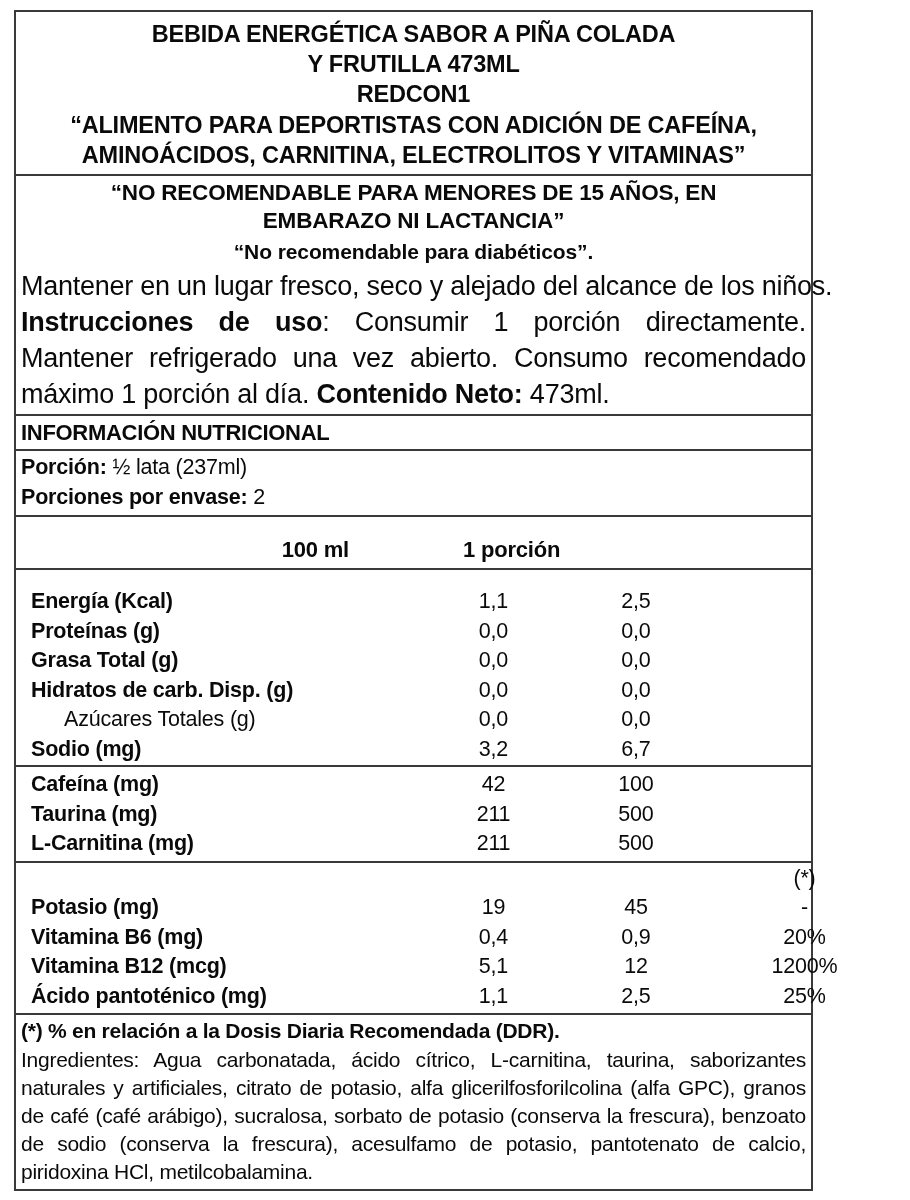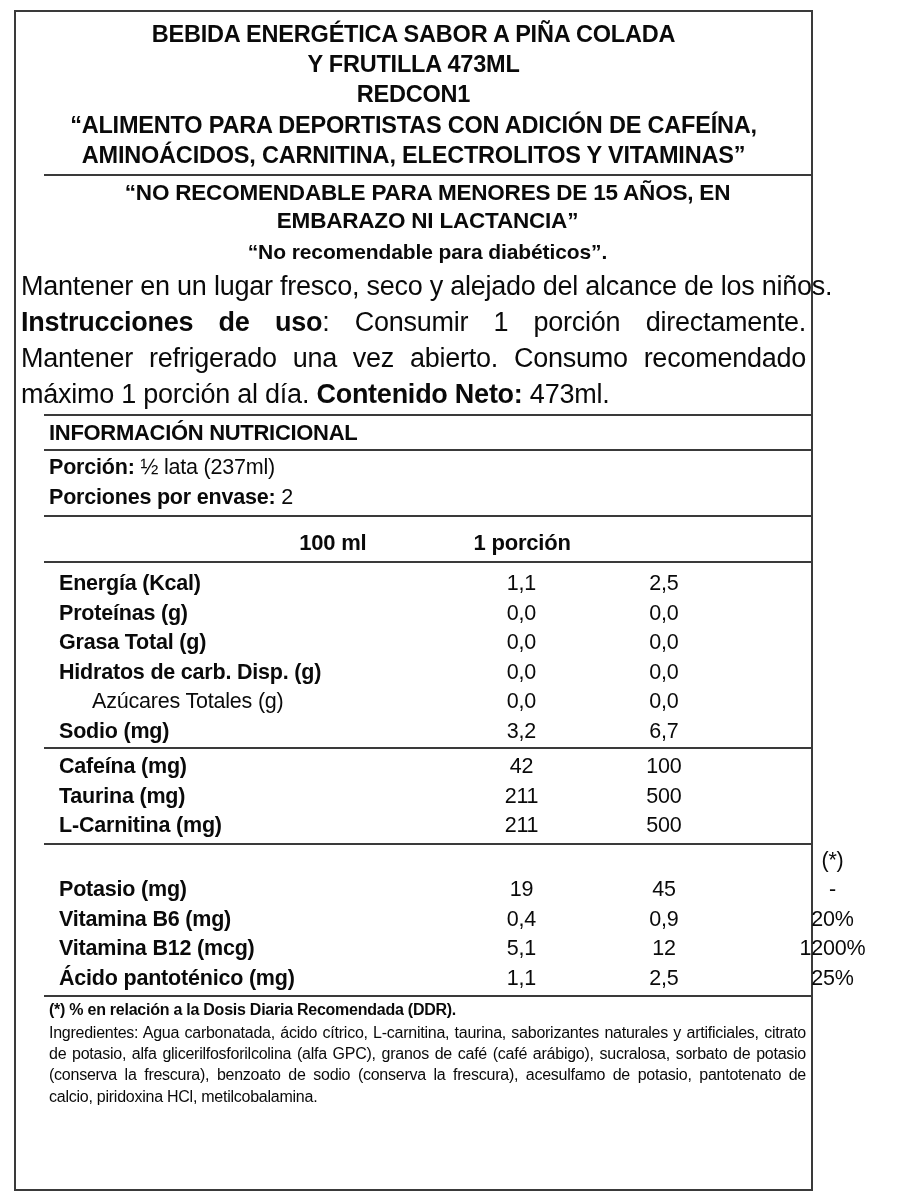--- a/index.html
+++ b/index.html
@@ -25,21 +25,21 @@
     border: 2px solid #3a3a3a;
     background: #ffffff;
     display: flex;
     flex-direction: column;
   }
 
   
   .sect {
     padding: 0 5px;
   }
-  .rule-top { border-top: 2px solid #3a3a3a; margin-left: 28px; }
+  .rule-top { border-top: 2px solid #3a3a3a; }
 
   
   #title-block {
     text-align: center;
     font-weight: bold;
     font-size: 23.5px;
     line-height: 1.285;
     letter-spacing: -0.2px;
     padding: 7px 6px 4px 6px;
   }
@@ -131,39 +131,39 @@
     text-align: center;
     font-weight: normal;
   }
 
   #header-row-sect { padding: 0 5px; }
   .hdr-table { width: 100%; border-collapse: collapse; table-layout: fixed; }
   .hdr-table td {
     font-size: 22px;
     font-weight: bold;
     text-align: center;
-    padding: 13px 0 5px 0;
-    letter-spacing: -0.2px;
-  }
-
-  .tbl-sect { padding: 5px 5px 2px 5px; }
+    padding: 20px 0 5px 0;
+    letter-spacing: -0.2px;
+  }
+
+  .tbl-sect { padding: 16px 5px 2px 5px; }
   .tbl-sect.pad-mid { padding: 2px 5px 3px 5px; }
   .tbl-sect.pad-vit { padding: 0 5px 3px 5px; }
 
   .ddr-mark {
     text-align: center;
     font-size: 21.5px;
     height: 28px;
     line-height: 1.1;
   }
 
   
   #footer-block {
     padding: 2px 5px 2px 5px;
-    font-size: 16px;
+    font-size: 21px;
     line-height: 1.33;
     letter-spacing: -0.25px;
   }
   #ddr-note {
     font-weight: bold;
     white-space: nowrap;
     text-align: left;
   }
   #ingredients {
     text-align: justify;

